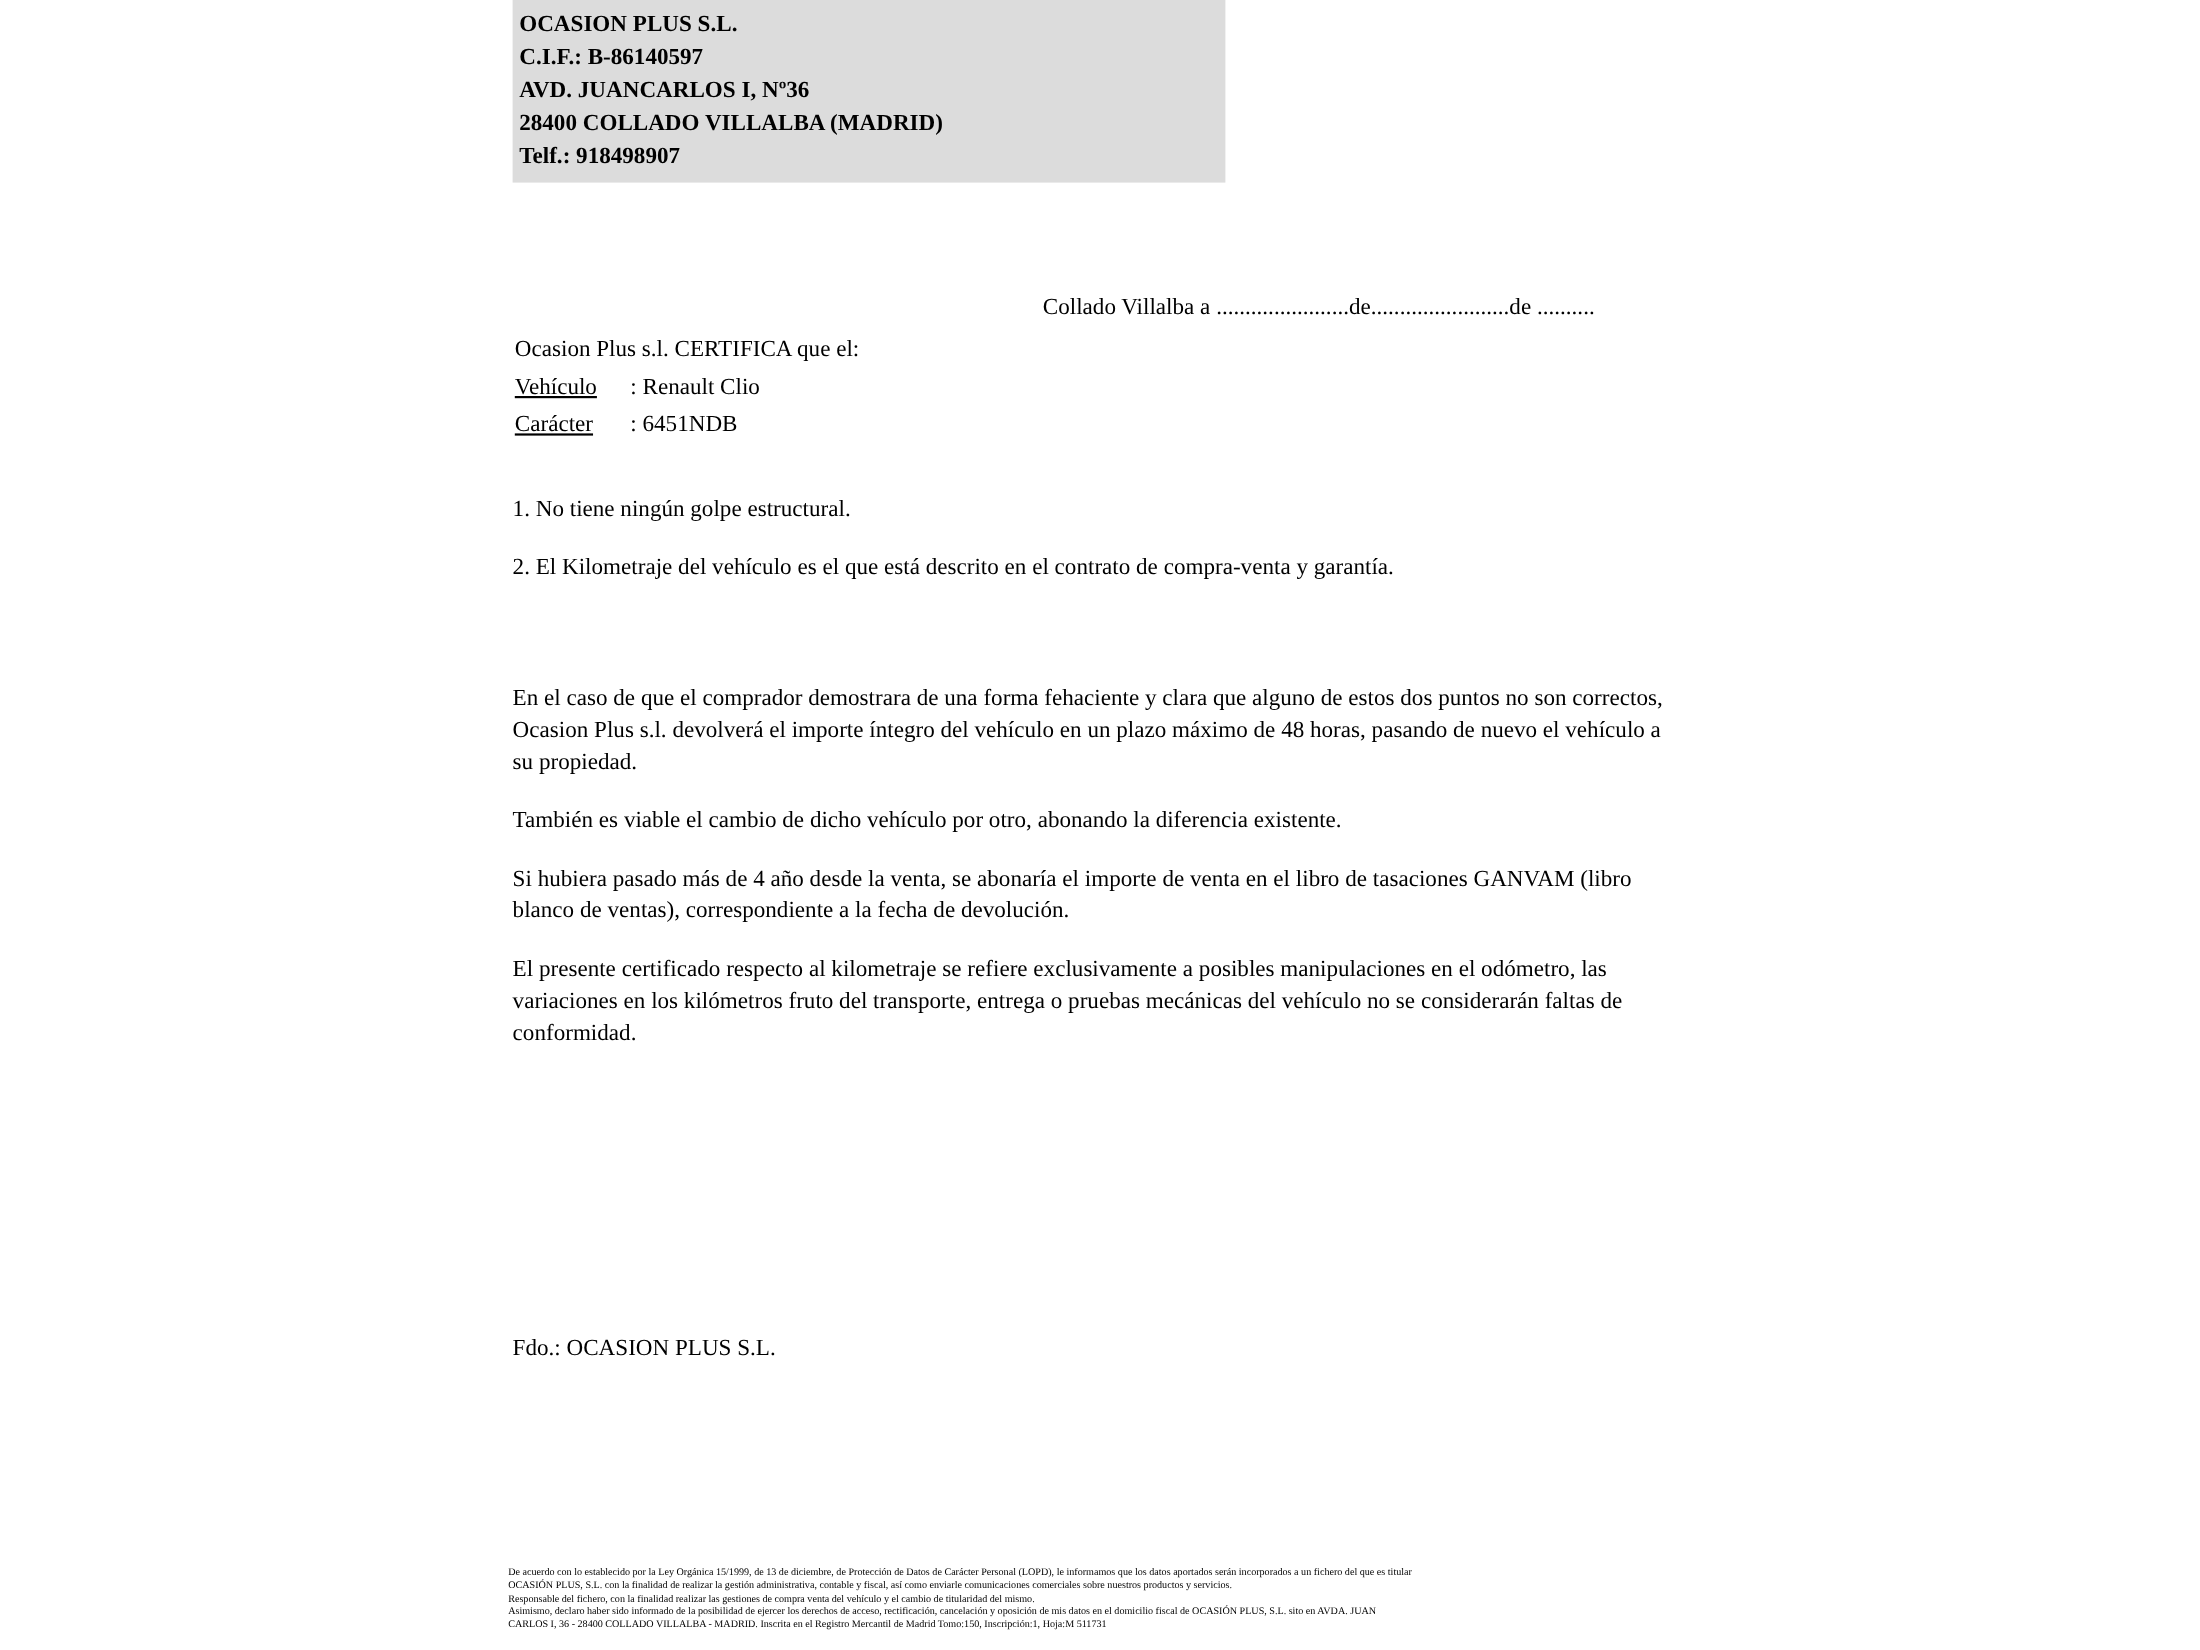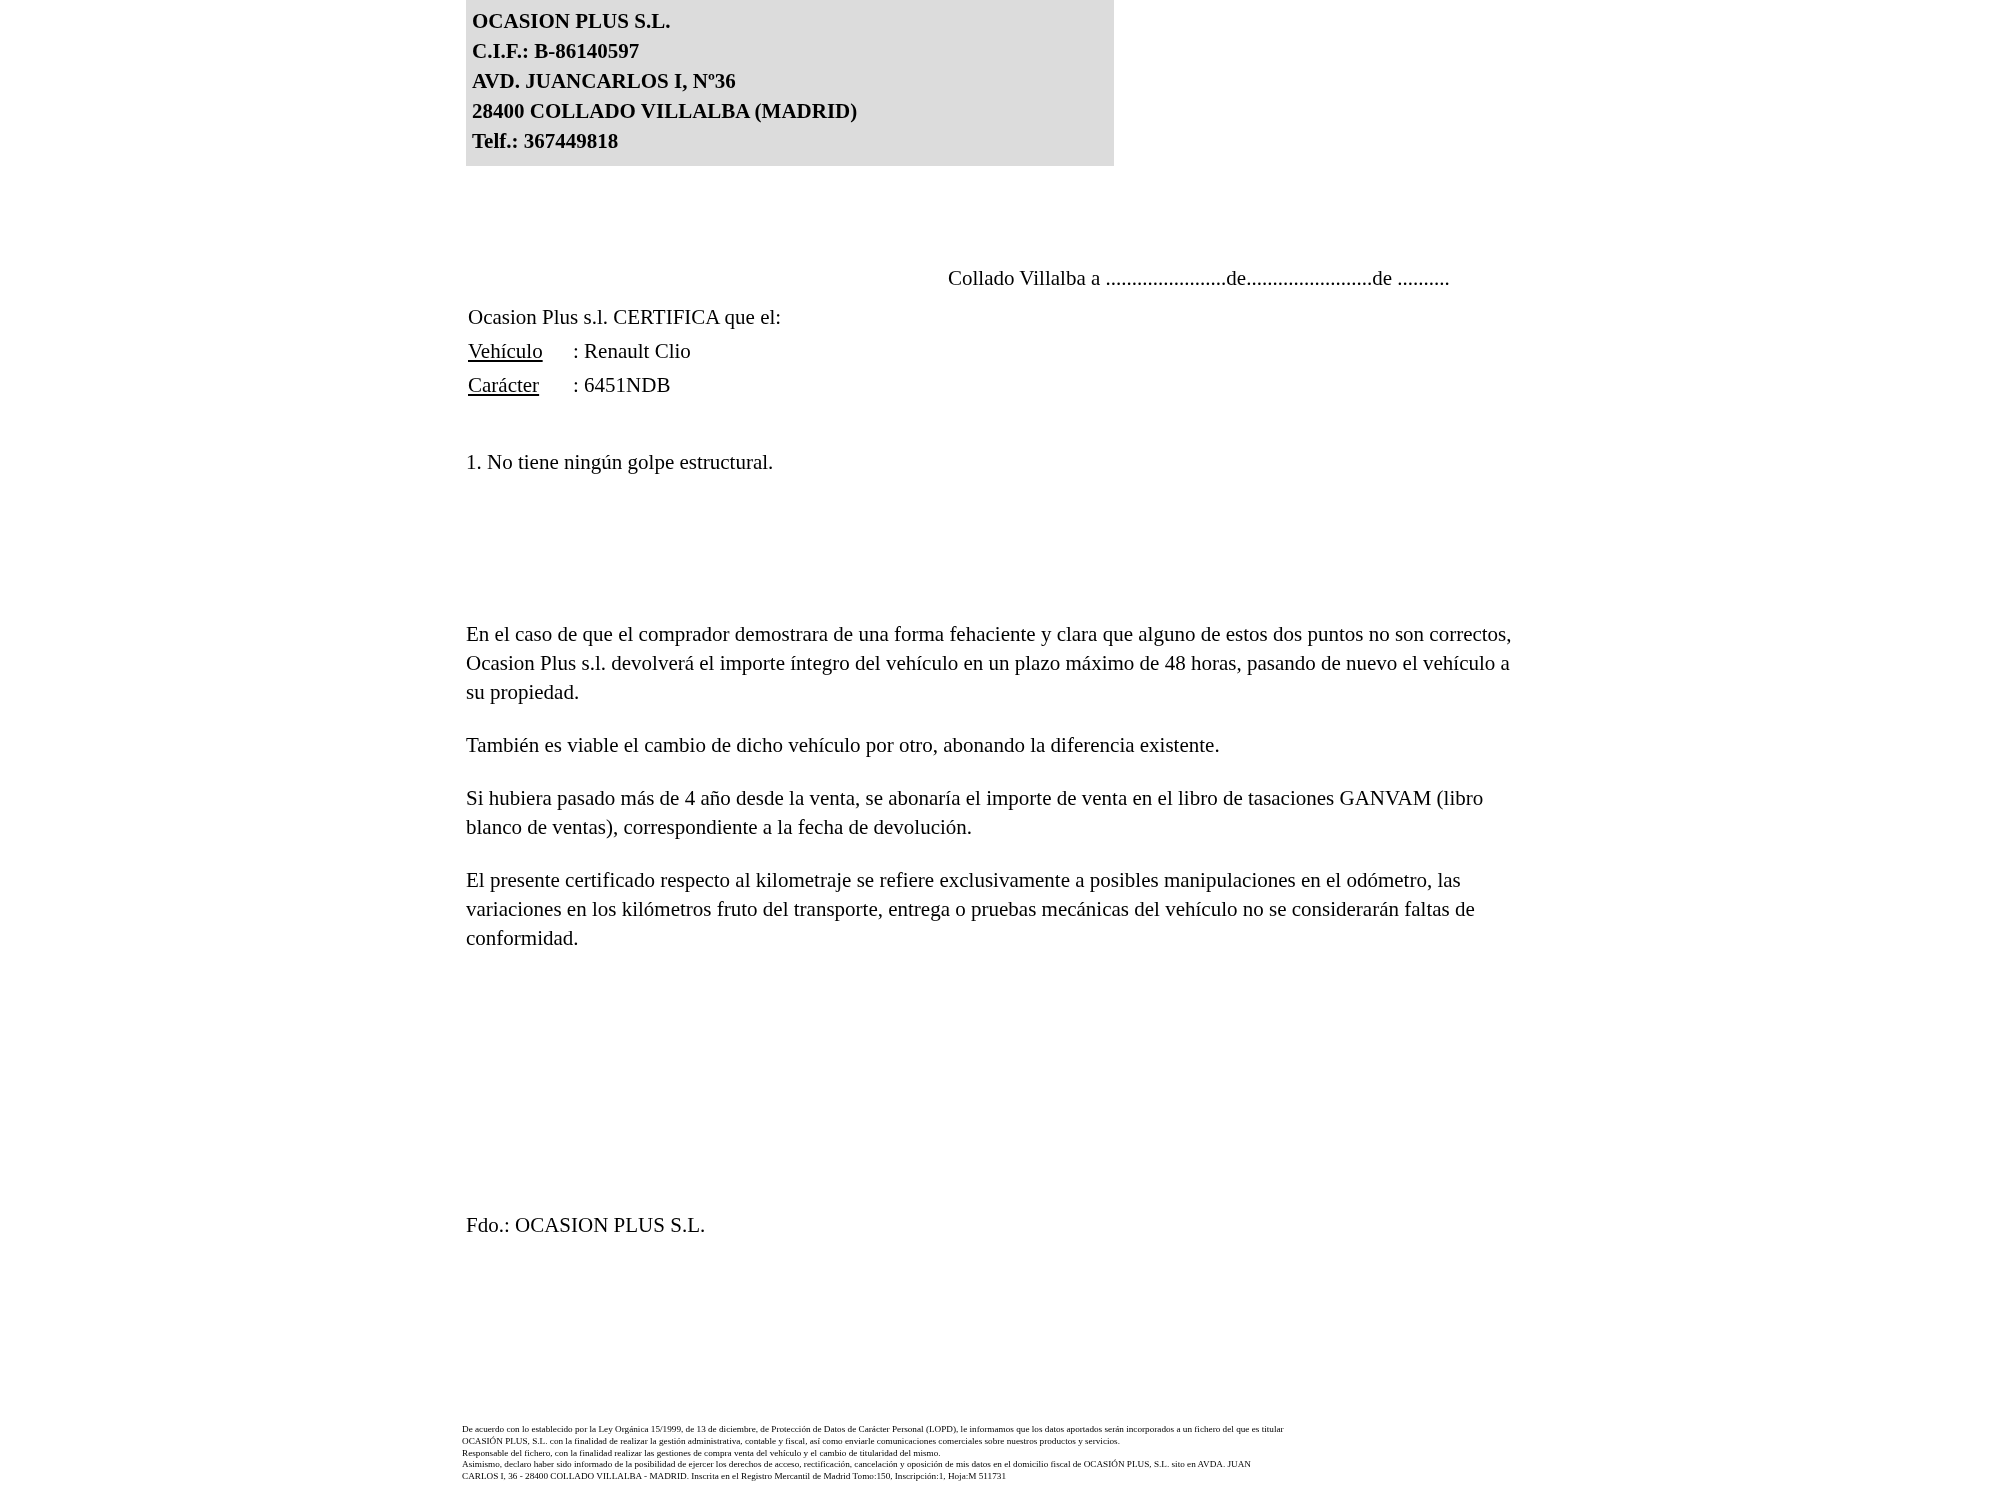--- a/index.html
+++ b/index.html
@@ -119,37 +119,38 @@
 </head>
 <body>
 
 <div class="page">
 
   <div class="letterhead">
     <div class="line">OCASION PLUS S.L.</div>
     <div class="line">C.I.F.: B-86140597</div>
     <div class="line">AVD. JUANCARLOS I, Nº36</div>
     <div class="line">28400 COLLADO VILLALBA (MADRID)</div>
-    <div class="line">Telf.: 367449818</div>
+    <div class="line">Telf.: 918498907</div>
   </div>
 
   <div class="date-line">Collado Villalba a .......................de........................de ..........</div>
 
   <div class="certify-block">
     <div class="row">Ocasion Plus s.l. CERTIFICA que el:</div>
     <div class="row">
       <span class="label-underline">Vehículo</span><span>: Renault Clio</span>
     </div>
     <div class="row">
       <span class="label-underline">Carácter</span><span>: 6451NDB</span>
     </div>
   </div>
 
   <div class="points">
     <div class="point">1. No tiene ningún golpe estructural.</div>
+    <div class="point">2. El Kilometraje del vehículo es el que está descrito en el contrato de compra-venta y garantía.</div>
   </div>
 
   <div class="body-paras">
     <p>En el caso de que el comprador demostrara de una forma fehaciente y clara que alguno de estos dos puntos no son correctos, Ocasion Plus s.l. devolverá el importe íntegro del vehículo en un plazo máximo de 48 horas, pasando de nuevo el vehículo a su propiedad.</p>
     <p>También es viable el cambio de dicho vehículo por otro, abonando la diferencia existente.</p>
     <p>Si hubiera pasado más de 4 año desde la venta, se abonaría el importe de venta en el libro de tasaciones GANVAM (libro blanco de ventas), correspondiente a la fecha de devolución.</p>
     <p>El presente certificado respecto al kilometraje se refiere exclusivamente a posibles manipulaciones en el odómetro, las variaciones en los kilómetros fruto del transporte, entrega o pruebas mecánicas del vehículo no se considerarán faltas de conformidad.</p>
   </div>
 
   <div class="signature">Fdo.: OCASION PLUS S.L.</div>

